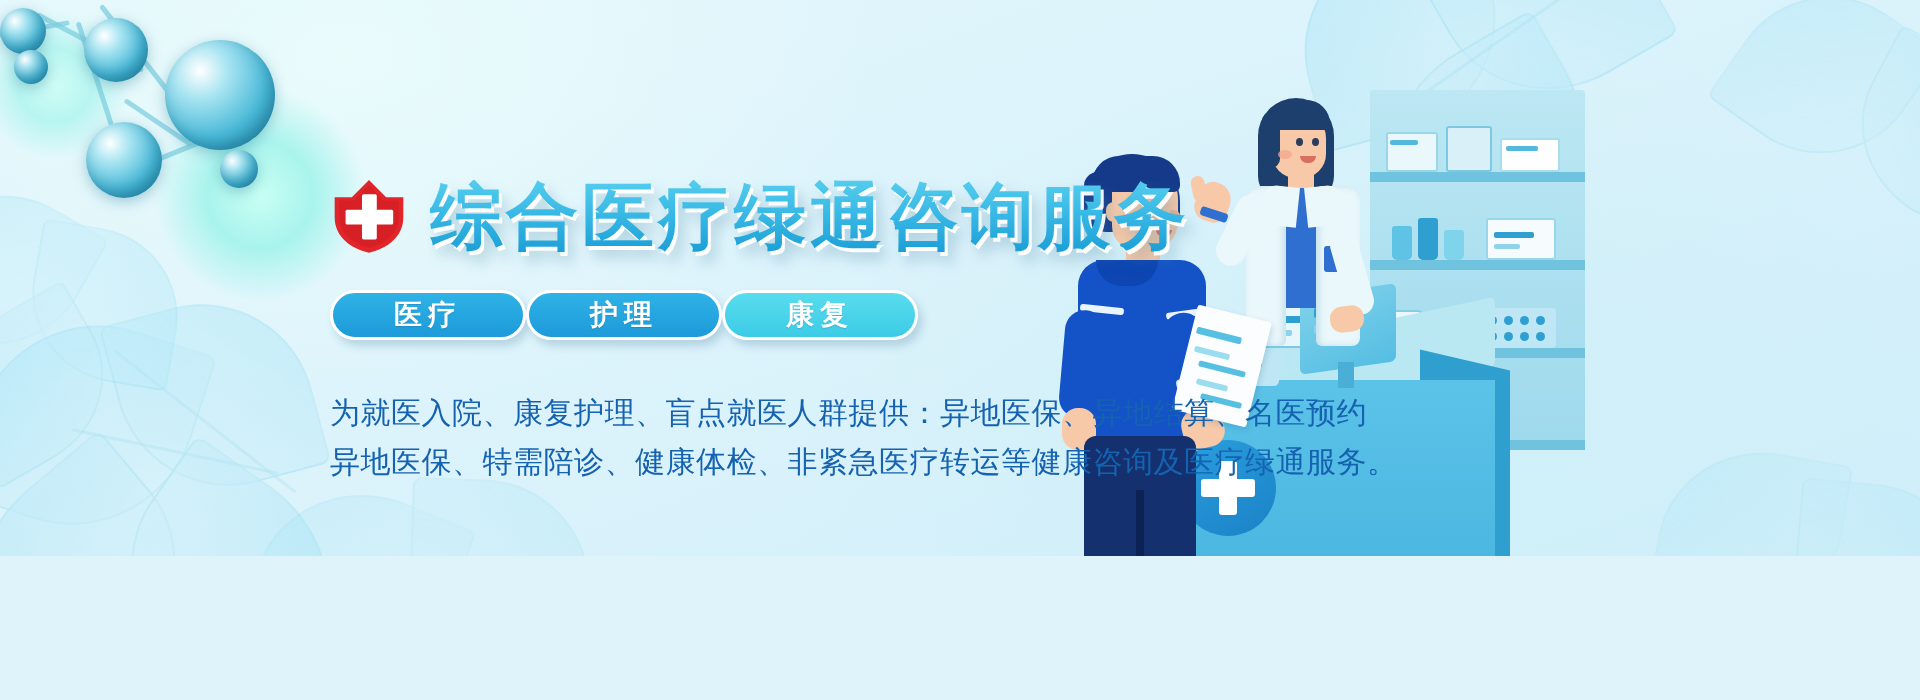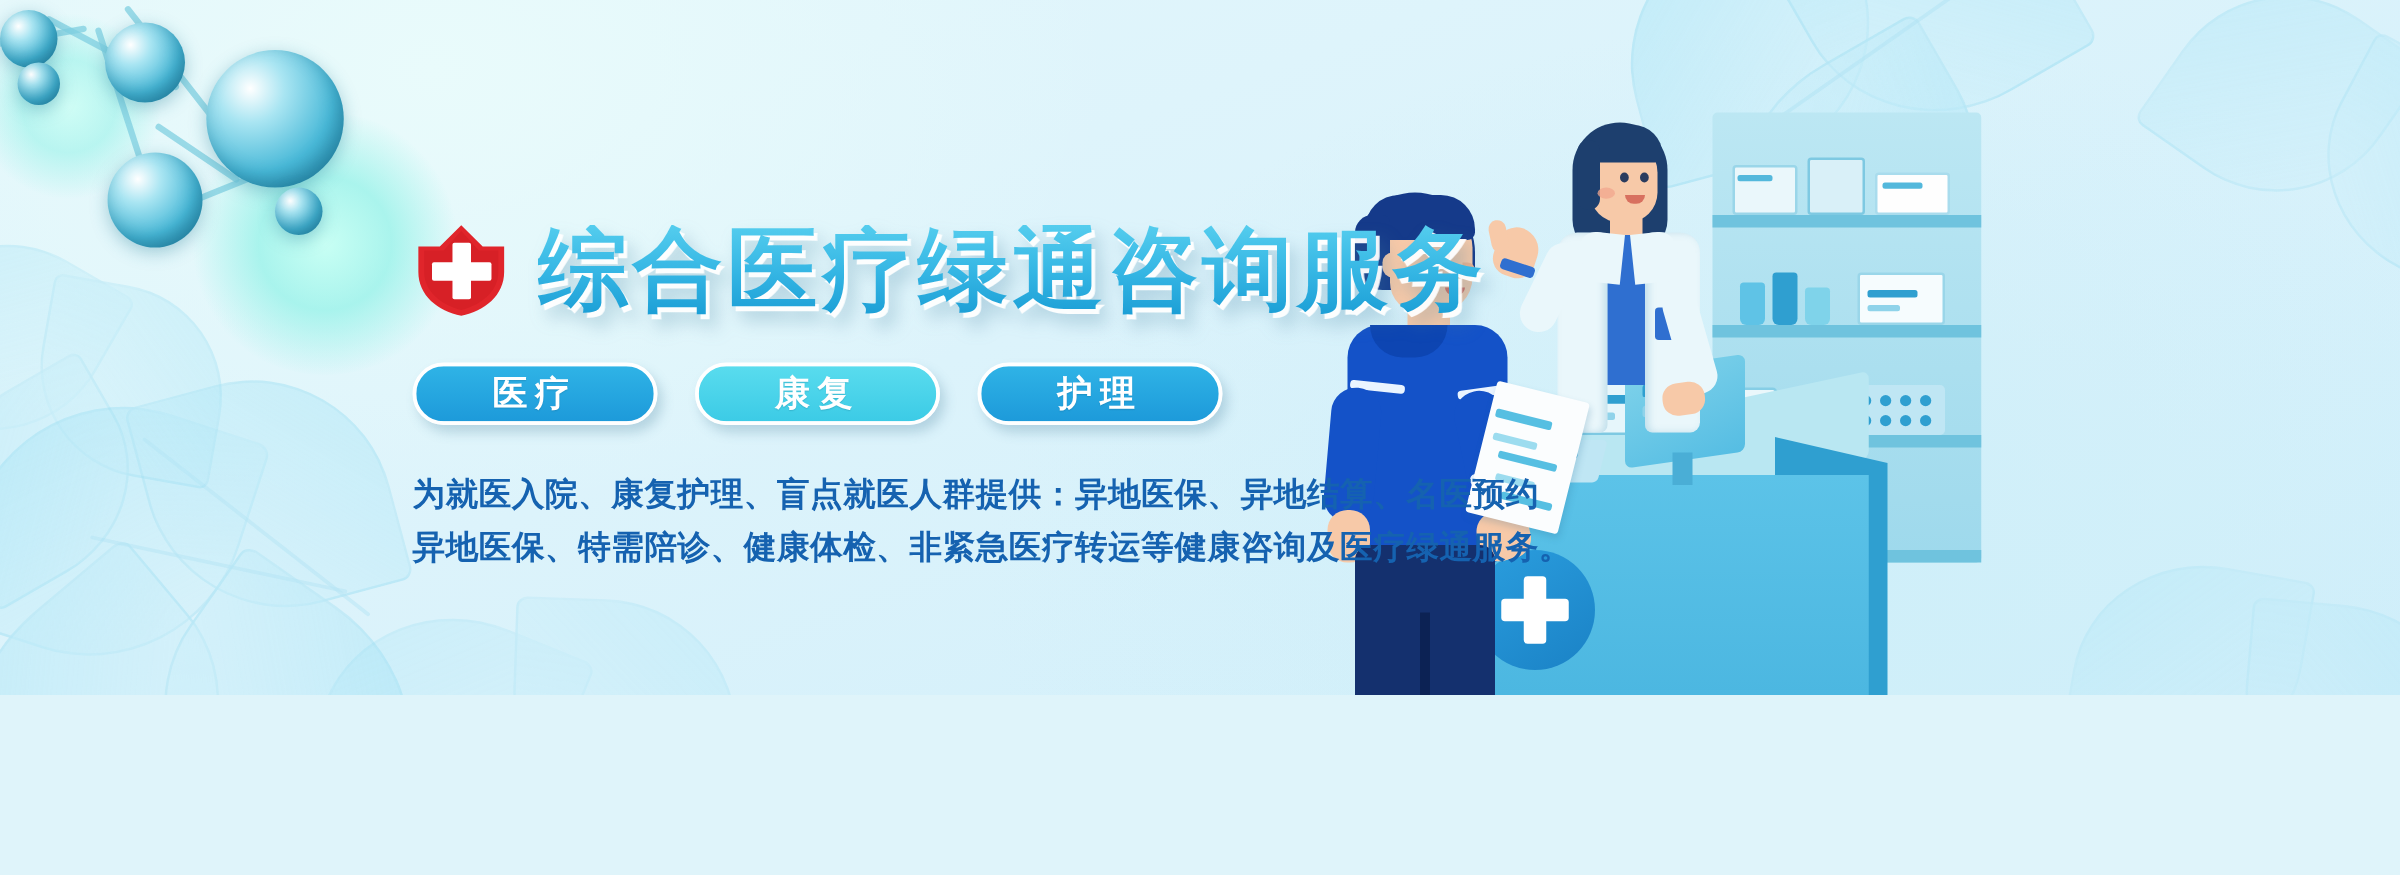--- a/index.html
+++ b/index.html
@@ -26,35 +26,35 @@
     position:relative;
     font-size:72px; font-weight:900; letter-spacing:4px; line-height:1;
     color:#2fb5e2;
     background:linear-gradient(180deg,#54cdee 0%,#35b6e4 52%,#1c9fd6 100%);
     -webkit-background-clip:text; background-clip:text; color:transparent;
     -webkit-text-stroke:0px;
     filter:drop-shadow(3px 4px 0 rgba(255,255,255,.95)) drop-shadow(6px 8px 7px rgba(70,130,160,.28));
     white-space:nowrap;
   }
 
-  .pills{display:flex; gap:30px; margin-top:28px;}
+  .pills{display:flex; margin-top:28px;}
   .pill{
     min-width:196px; height:50px; border-radius:26px;
     display:flex; align-items:center; justify-content:center;
     color:#fff; font-size:28px; font-weight:800; letter-spacing:6px;
     border:3px solid #ffffff;
     box-shadow:4px 6px 9px rgba(60,120,150,.26);
     text-shadow:0 1px 1px rgba(0,60,90,.18);
   }
   .pill.dark{background:linear-gradient(180deg,#2fb3e6 0%,#1d9ada 100%);}
   .pill.light{background:linear-gradient(180deg,#59dcee 0%,#3ccbe6 100%);}
 
   .desc{
-    margin-top:34px;
-    font-size:26px; line-height:1.62; font-weight:700;
+    margin-top:49px;
+    font-size:30px; line-height:1.62; font-weight:400;
     color:#1562b0; letter-spacing:.5px; max-width:740px;
   }
   .desc div{white-space:nowrap;}
 
   
   .flower{position:absolute; opacity:.5;}
   .petal{
     position:absolute; border-radius:60% 5% 60% 5%;
     background:linear-gradient(135deg, rgba(160,226,245,.85), rgba(206,240,250,.25));
     border:2px solid rgba(146,216,238,.55);
@@ -197,25 +197,25 @@
           </g>
         </svg>
       </div>
       <h1 class="headline">综合医疗绿通咨询服务</h1>
     </div>
 
     <div class="pills">
       <div class="pill dark">
           <span>医疗</span>
         </div>
+      <div class="pill dark">
+          <span>护理</span>
+        </div>
       <div class="pill light">
           <span>康复</span>
-        </div>
-      <div class="pill dark">
-          <span>护理</span>
         </div>
     </div>
 
     <div class="desc">
       <div>为就医入院、康复护理、盲点就医人群提供：异地医保、异地结算、名医预约</div>
       <div>异地医保、特需陪诊、健康体检、非紧急医疗转运等健康咨询及医疗绿通服务。</div>
     </div>
   </div>
 
   <div class="illus">

